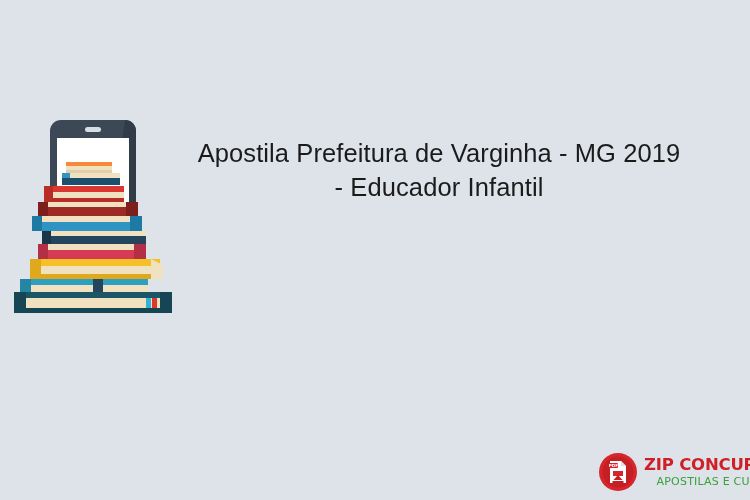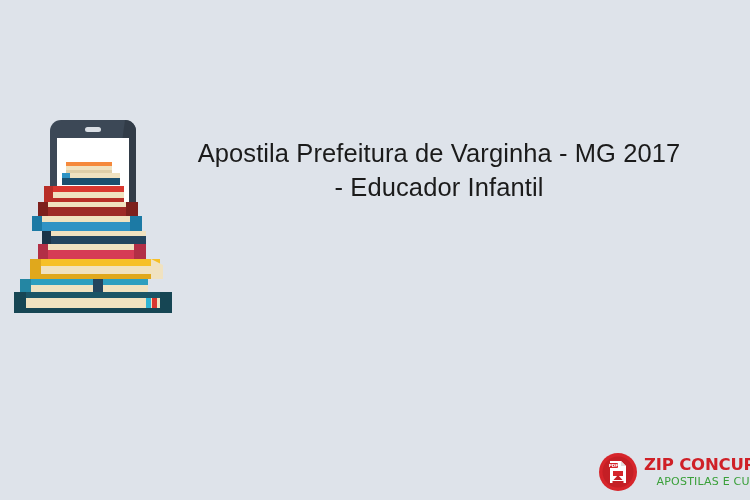--- a/index.html
+++ b/index.html
@@ -182,21 +182,21 @@
         <rect x="6" y="174" width="12" height="21" fill="#164654"></rect>
         <rect x="152" y="174" width="12" height="21" fill="#164654"></rect>
         <rect x="138" y="180" width="5" height="10" fill="#2fb4d4"></rect>
         <rect x="144" y="180" width="5" height="10" fill="#d9372f"></rect>
       </g>
 
     </svg>
   </div>
 
   <div id="title-block">
-    <h1 id="title-text">Apostila Prefeitura de Varginha - MG 2017 - Educador Infantil</h1>
+    <h1 id="title-text">Apostila Prefeitura de Varginha - MG 2019 - Educador Infantil</h1>
   </div>
 
   <div id="logo">
     <div id="logo-mark">
       <svg viewBox="0 0 40 40" xmlns="http://www.w3.org/2000/svg">
         <circle cx="20" cy="20" r="19" fill="#d6252b"></circle>
         <circle cx="20" cy="20" r="15.5" fill="#c41f25"></circle>
         <path d="M12 9 h11 l5 5 v17 h-16 z" fill="#ffffff"></path>
         <path d="M23 9 l5 5 h-5 z" fill="#e2dede"></path>
         <rect x="11" y="11" width="9" height="5" rx="1" ry="1" fill="#d6252b"></rect>

